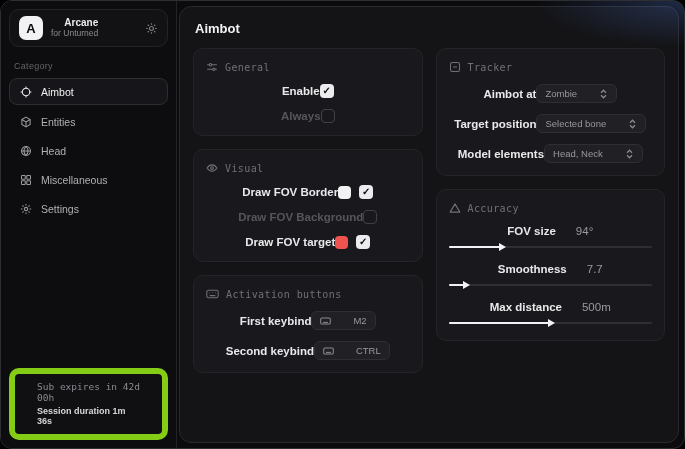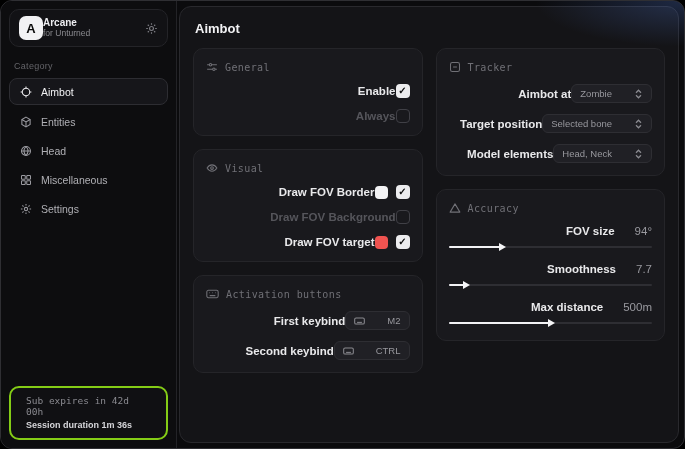--- a/index.html
+++ b/index.html
@@ -34,21 +34,21 @@
     border: 1px solid #242428; border-radius: 10px;
     background: #121215;
     height: 38px; padding: 0 9px;
   }
   .logo {
     width: 24px; height: 24px; border-radius: 7px;
     background: #f2f2f4; color: #0a0a0a;
     font-weight: bold; font-size: 13px;
     display: flex; align-items: center; justify-content: center;
   }
-  .app-meta { line-height: 1.15; }
+  .app-meta { margin-left: 8px; line-height: 1.15; text-align: right; }
   .app-name { font-size: 10px; font-weight: bold; color: #ededf0; }
   .app-sub { font-size: 8.5px; color: #8b8b90; }
   .side-gear { margin-left: auto; color: #7c7c82; display:flex; cursor: pointer; }
 
   .category-label {
     margin: 14px 5px 7px; font-size: 9px; color: #636368; letter-spacing: .3px;
   }
   .nav-item {
     display: flex; align-items: center; gap: 9px;
     height: 25px; padding: 0 10px; margin-bottom: 4px;
@@ -57,22 +57,22 @@
     cursor: pointer;
   }
   .nav-item .nicon { display: flex; color: #9a9aa0; }
   .nav-item.active {
     border-color: #2d2d32; background: #16161a; color: #f1f1f3; height: 27px;
   }
   .nav-item.active .nicon { color: #e6e6e9; }
 
   .side-footer {
     position: absolute; left: 8px; right: 8px; bottom: 8px;
-    border: 2px solid #84cc16; border-radius: 10px;
-    padding: 7px 15px 8px;
+    border: 6px solid #84cc16; border-radius: 10px;
+    padding: 7px 22px 8px;
     background: #101013;
   }
   .sf-line1 { font-family: "DejaVu Sans Mono", monospace; font-size: 9.5px; color: #8a8a90; }
   .sf-line2 { margin-top: 3px; font-size: 9px; font-weight: bold; color: #d6d6da; }
 
   
   .main-wrap { flex: 1; padding: 5px 5px 5px 2px; display: flex; }
   .main-panel {
     flex: 1;
     background: #141417;
@@ -93,21 +93,21 @@
   }
   .card-head {
     display: flex; align-items: center; gap: 7px;
     color: #707076; font-family: "DejaVu Sans Mono", monospace;
     font-size: 10px; letter-spacing: .4px;
     margin: 2px 0 2px;
   }
   .card-head .hicon { display: flex; color: #707076; }
 
   .row {
-    display: flex; align-items: center; justify-content: flex-end;
+    display: flex; align-items: center; justify-content: center;
     margin-top: 11px;
   }
   .row-label { font-size: 11.5px; font-weight: 600; color: #e9e9eb; }
   .row-label.dim { color: #55555b; }
   .controls { display: flex; align-items: center; gap: 8px; }
 
   .checkbox {
     width: 14px; height: 14px; border-radius: 4px; cursor: pointer;
     display: flex; align-items: center; justify-content: center;
   }

